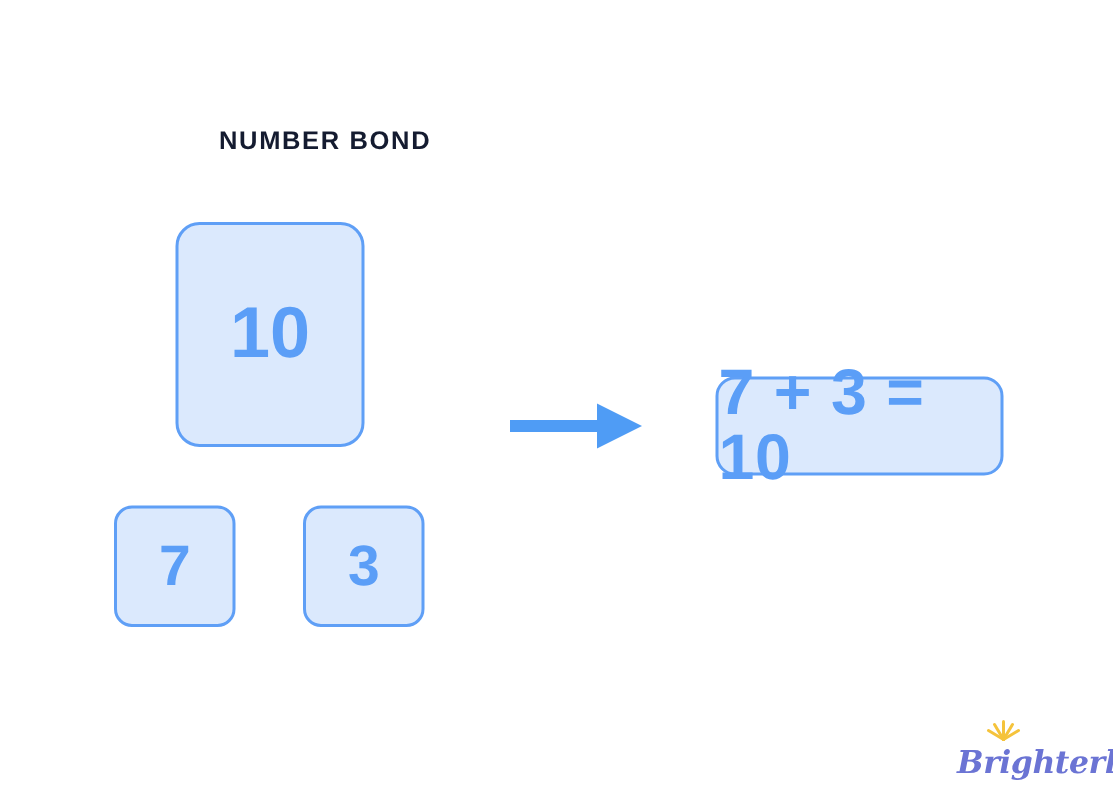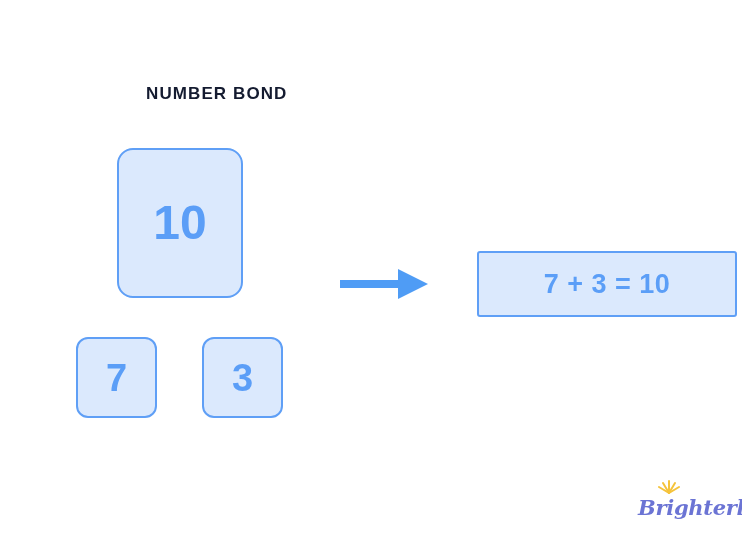--- a/index.html
+++ b/index.html
@@ -65,24 +65,24 @@
     left: 202px;
     top: 337px;
     width: 81px;
     height: 81px;
     border-radius: 12px;
     font-size: 38px;
   }
   #box-equation {
     left: 477px;
     top: 251px;
-    width: 260px;
+    width: 192px;
     height: 66px;
-    border-radius: 3px;
-    font-size: 27px;
+    border-radius: 13px;
+    font-size: 43px;
     letter-spacing: 0.5px;
   }
 
   
   #arrow {
     position: absolute;
     left: 338px;
     top: 265px;
     width: 92px;
     height: 38px;

